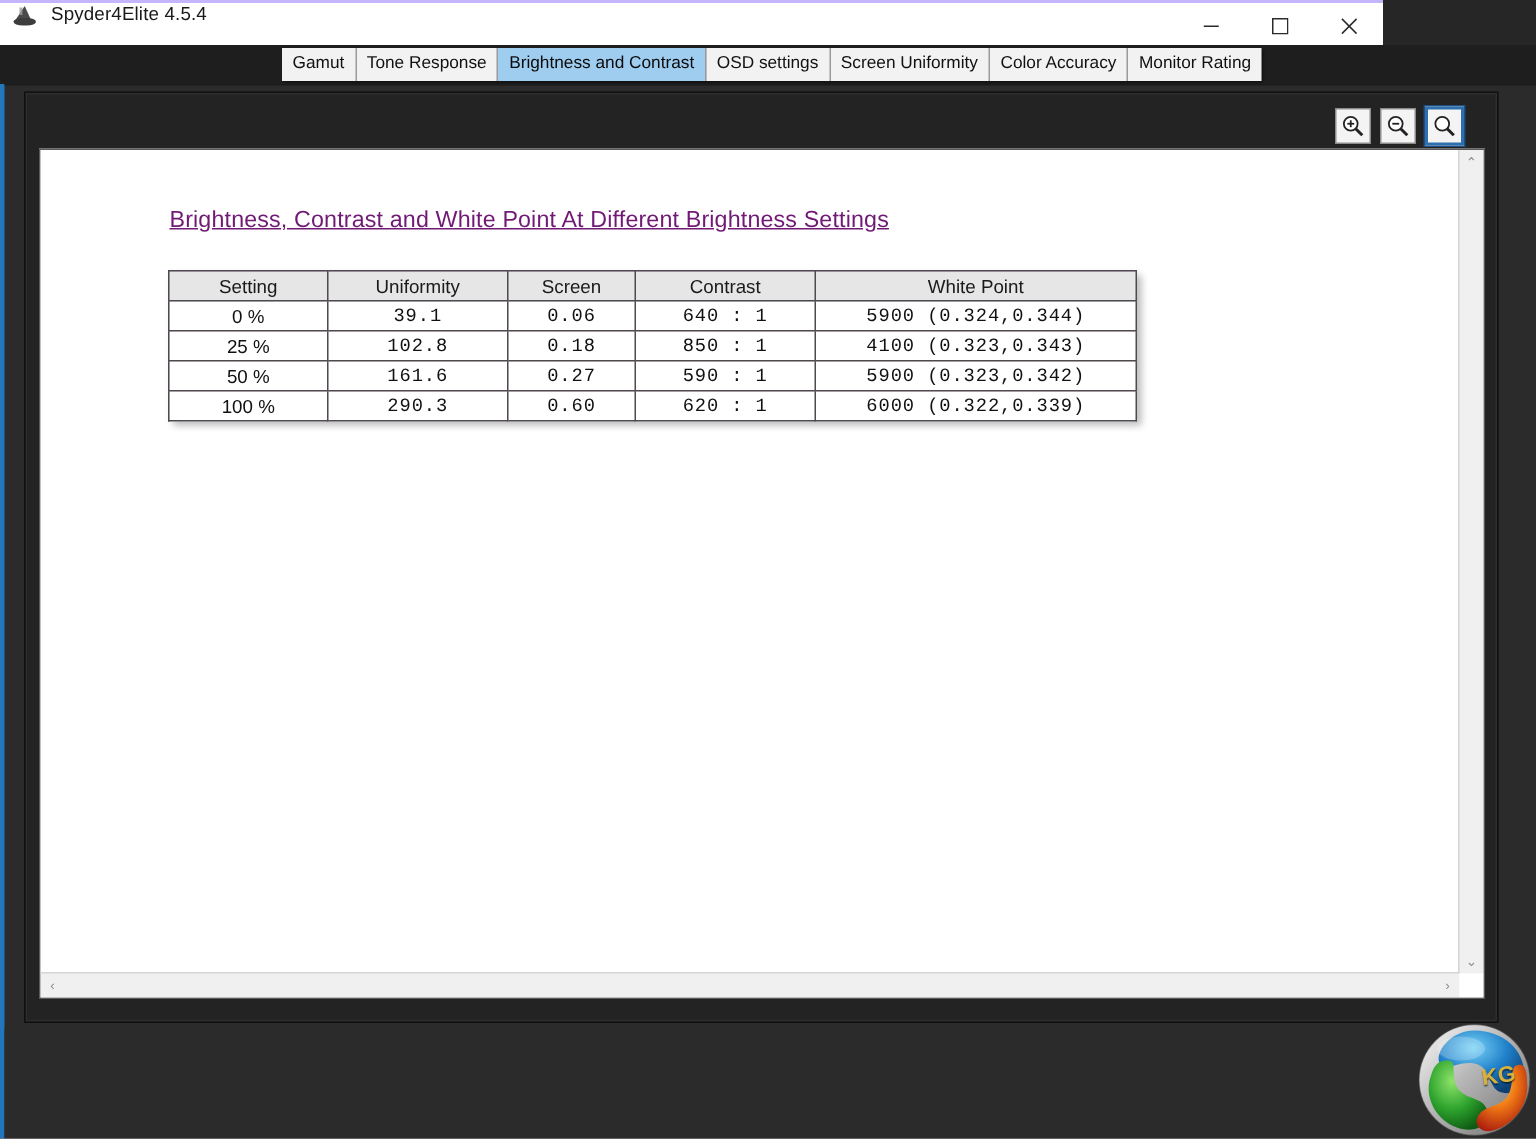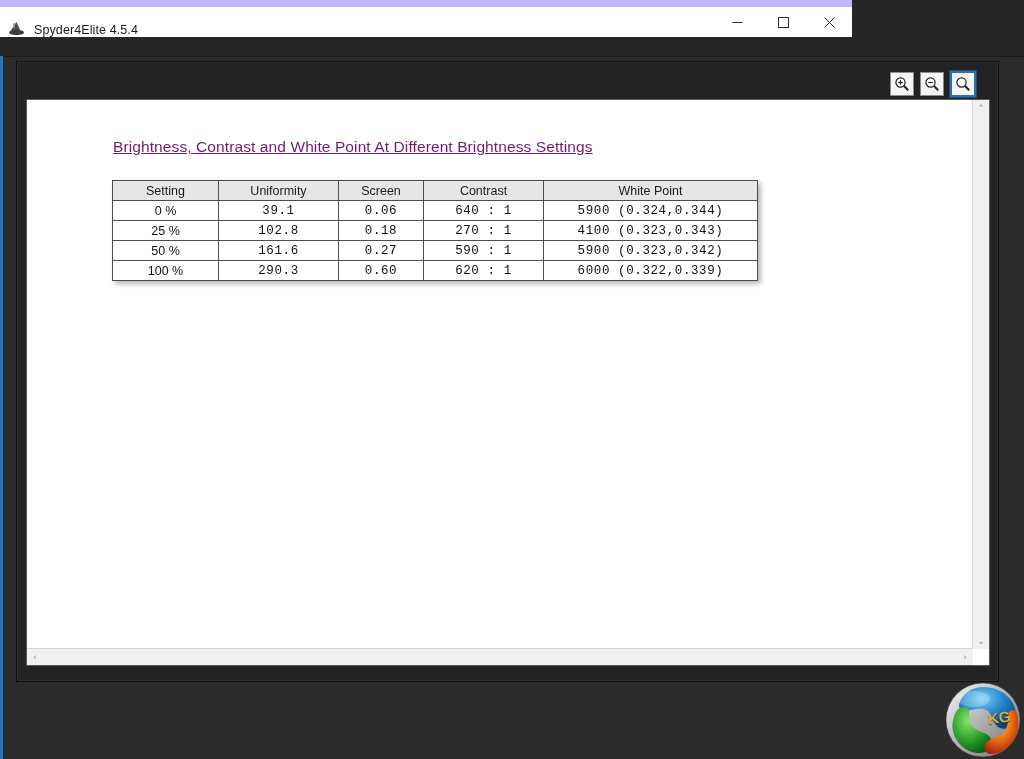--- a/index.html
+++ b/index.html
@@ -6,23 +6,23 @@
   body{
     width:1024px;height:759px;overflow:hidden;
     font-family:"Liberation Sans",sans-serif;
     background:#262626;
     -webkit-font-smoothing:antialiased;
   }
   #app{position:relative;width:1024px;height:759px;}
 
   
   .titlebar{
-    position:absolute;left:0;top:0;width:852px;height:30px;
-    background:#ffffff;border-top:7px solid #c4b5fd;
-    display:flex;align-items:flex-end;
+    position:absolute;left:0;top:0;width:922px;height:30px;
+    background:#ffffff;border-top:2px solid #c4b5fd;
+    display:flex;align-items:flex-start;
   }
   .tb-icon{width:17px;height:17px;margin-left:9px;margin-right:8px;position:relative;flex:0 0 auto;}
   .tb-icon .cone{
     position:absolute;left:2px;top:2px;width:0;height:0;
     border-left:5px solid transparent;border-right:5px solid transparent;
     border-bottom:9px solid #4a4a4a;
     transform:skewX(-6deg);
   }
   .tb-icon .base{
     position:absolute;left:0px;top:10px;width:15px;height:5px;
@@ -187,20 +187,31 @@
       </div>
       <div class="tb-btn">
         <svg width="11" height="11" viewBox="0 0 11 11">
           <line x1="0.6" y1="0.6" x2="10.4" y2="10.4" stroke="#2b2b2b" stroke-width="1"></line>
           <line x1="10.4" y1="0.6" x2="0.6" y2="10.4" stroke="#2b2b2b" stroke-width="1"></line>
         </svg>
       </div>
     </div>
   </div>
 
+  <div class="tabstrip">
+    <div class="tabs">
+      <div class="tab">Gamut</div>
+      <div class="tab">Tone Response</div>
+      <div class="tab active">Brightness and Contrast</div>
+      <div class="tab">OSD settings</div>
+      <div class="tab">Screen Uniformity</div>
+      <div class="tab">Color Accuracy</div>
+      <div class="tab">Monitor Rating</div>
+    </div>
+  </div>
 
   <div class="appbody">
 
     <div class="viewer">
 
       <div class="toolbar">
         <div class="zbtn">
           <svg width="16" height="16" viewBox="0 0 16 16">
             <circle cx="6.5" cy="6.5" r="4.6" fill="#fff" stroke="#222" stroke-width="1.2"></circle>
             <line x1="9.8" y1="9.8" x2="14.2" y2="14.2" stroke="#222" stroke-width="2"></line>
@@ -244,21 +255,21 @@
                   <td class="setting">0 %</td>
                   <td class="num">39.1</td>
                   <td class="num">0.06</td>
                   <td class="num">640 : 1</td>
                   <td class="num">5900  (0.324,0.344)</td>
                 </tr>
                 <tr>
                   <td class="setting">25 %</td>
                   <td class="num">102.8</td>
                   <td class="num">0.18</td>
-                  <td class="num">270 : 1</td>
+                  <td class="num">850 : 1</td>
                   <td class="num">4100  (0.323,0.343)</td>
                 </tr>
                 <tr>
                   <td class="setting">50 %</td>
                   <td class="num">161.6</td>
                   <td class="num">0.27</td>
                   <td class="num">590 : 1</td>
                   <td class="num">5900  (0.323,0.342)</td>
                 </tr>
                 <tr>

